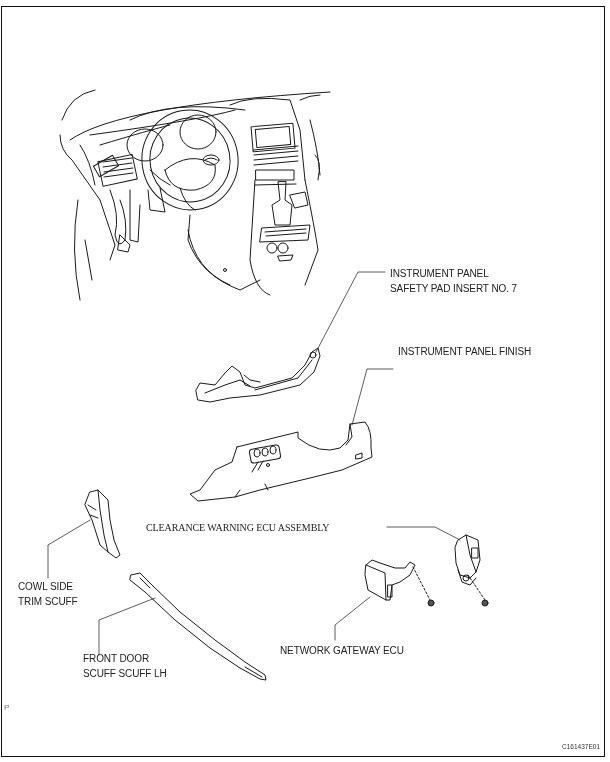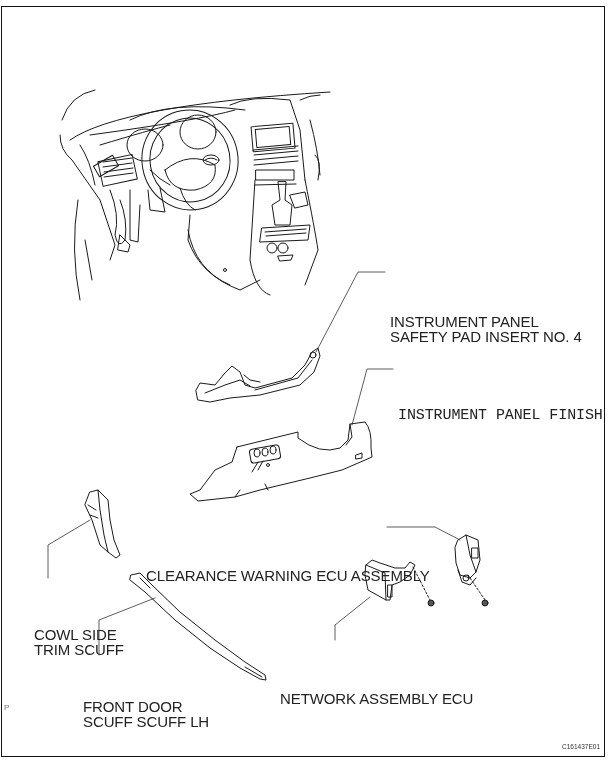--- a/index.html
+++ b/index.html
@@ -1,22 +1,22 @@
 <!DOCTYPE html>
 <html><head>
 <meta charset="utf-8">
 <style>
   html, body { margin: 0; padding: 0; background: #ffffff; }
   body { width: 610px; height: 762px; position: relative; overflow: hidden;
          font-family: "Liberation Sans", sans-serif; color: #1a1a1a; }
   .frame { position: absolute; left: 1px; top: 6px; width: 604px; height: 751px;
            border: 1.5px solid #111; box-sizing: border-box; }
   svg.art { position: absolute; left: 0; top: 0; }
-  .label { position: absolute; font-size: 15px; line-height: 15px; letter-spacing: -0.1px;
-           color: #222; white-space: nowrap; margin-top: 48px; }
+  .label { position: absolute; font-size: 10px; line-height: 15px; letter-spacing: -0.1px;
+           color: #222; white-space: nowrap; }
   .code { position: absolute; font-size: 6.5px; color: #333; right: 10px; top: 743px; }
   .pmark { position: absolute; font-size: 8px; color: #777; left: 4px; top: 703px; }
 </style>
 </head>
 <body>
 
 <div class="frame"></div>
 
 <svg class="art" width="610" height="762" viewBox="0 0 610 762" fill="none" stroke="#1a1a1a" stroke-width="1" stroke-linejoin="round" stroke-linecap="round">
 
@@ -132,39 +132,39 @@
     <path d="M393 369 L367 369 L352 425"></path>
     <path d="M387 527 L435 527 L460 540"></path>
     <path d="M48 578 L48 545 L90 520"></path>
     <path d="M99 655 L99 620 L155 598"></path>
     <path d="M335 640 L335 625 L370 597"></path>
   </g>
 </svg>
 
 <div class="label" style="left:390px; top:266px;">
   <div>INSTRUMENT PANEL</div>
-  <div>SAFETY PAD INSERT NO. 4</div>
+  <div>SAFETY PAD INSERT NO. 7</div>
 </div>
 
-<div class="label" style="left:398px; top:360px;font-family:Liberation Mono, monospace;">
+<div class="label" style="left:398px; top:344px;">
   <div>INSTRUMENT PANEL FINISH</div>
 </div>
 
-<div class="label" style="left:146px; top:520px;">
+<div class="label" style="left:146px; top:520px;font-family:Liberation Serif, serif;">
   <div>CLEARANCE WARNING ECU ASSEMBLY</div>
 </div>
 
-<div class="label" style="left:34px; top:579px;">
+<div class="label" style="left:18px; top:579px;">
   <div>COWL SIDE</div>
   <div>TRIM SCUFF</div>
 </div>
 
 <div class="label" style="left:83px; top:651px;">
   <div>FRONT DOOR</div>
   <div>SCUFF SCUFF LH</div>
 </div>
 
 <div class="label" style="left:280px; top:643px;">
-  <div>NETWORK ASSEMBLY ECU</div>
+  <div>NETWORK GATEWAY ECU</div>
 </div>
 
 <div class="pmark">P</div>
 <div class="code">C161437E01</div>
 
 </body></html>

